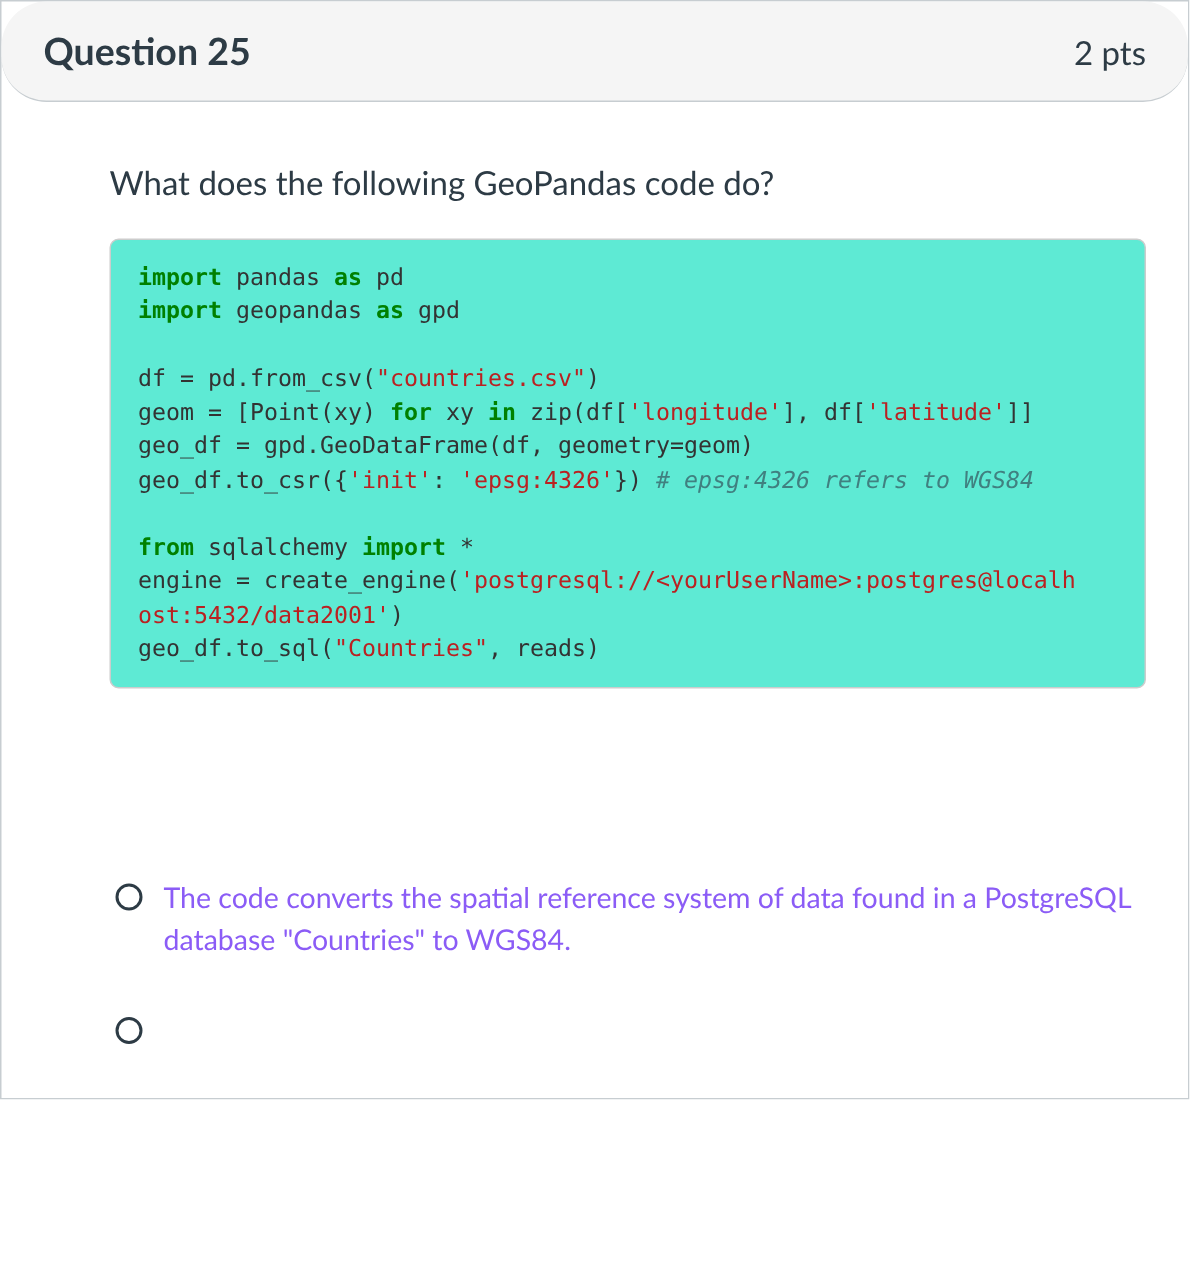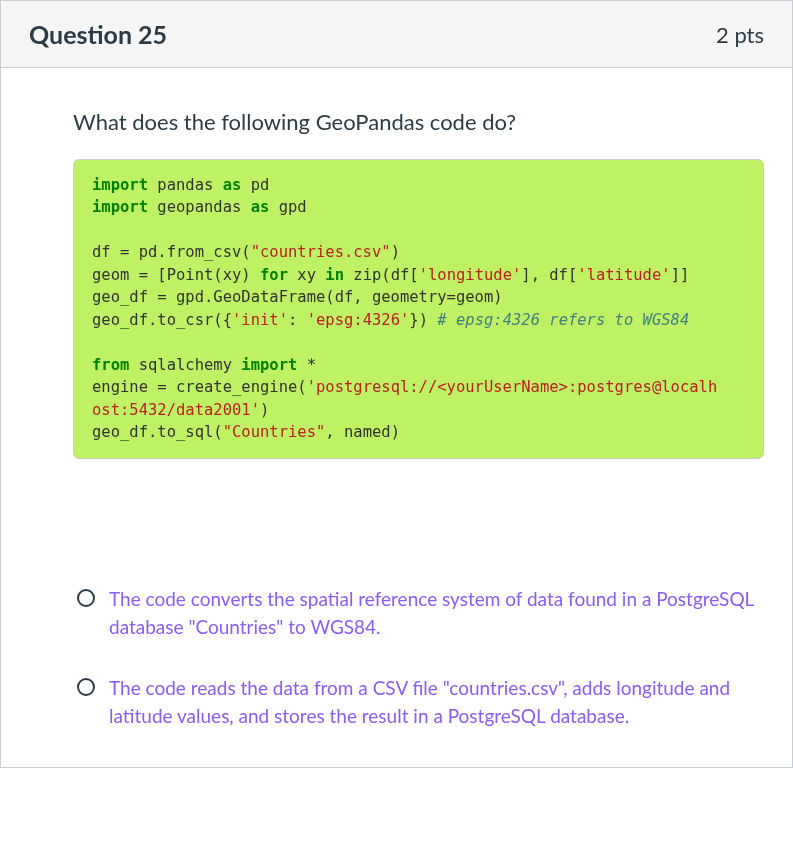--- a/index.html
+++ b/index.html
@@ -13,20 +13,21 @@
     border: 1px solid #c7cdd1;
     background: #fff;
   }
   .question-header {
     display: flex;
     justify-content: space-between;
     align-items: center;
     padding: 18px 28px 18px 28px;
     border-bottom: 1px solid #c7cdd1;
     background: #f5f5f5;
+    border-radius: 30px;
   }
   .question-title {
     font-size: 25px;
     font-weight: 700;
     color: #2d3b45;
   }
   .question-points {
     font-size: 22px;
     font-weight: 400;
     color: #2d3b45;
@@ -37,21 +38,21 @@
   }
   .question-text {
     font-size: 22px;
     font-weight: 400;
     color: #2d3b45;
     margin-bottom: 24px;
   }
   .code-block {
     border: 1px solid #cccccc;
     border-radius: 6px;
-    background: #bef264;
+    background: #5eead4;
     padding: 14px 18px;
     font-family: "Menlo", "Monaco", "Consolas", monospace;
     font-size: 15.5px;
     line-height: 1.45;
     color: #333333;
     white-space: pre-wrap;
     word-wrap: break-word;
     margin-bottom: 110px;
   }
   .code-block .kw { color: #008000; font-weight: 700; }
@@ -96,26 +97,25 @@
 <span class="kw">import</span><span> geopandas </span><span class="kw">as</span><span> gpd</span>
 
 <span>df = pd.from_csv(</span><span class="str">"countries.csv"</span><span>)</span>
 <span>geom = [Point(xy) </span><span class="kw">for</span><span> xy </span><span class="kw">in</span><span> zip(df[</span><span class="str">'longitude'</span><span>], df[</span><span class="str">'latitude'</span><span>]]</span>
 <span>geo_df = gpd.GeoDataFrame(df, geometry=geom)</span>
 <span>geo_df.to_csr({</span><span class="str">'init'</span><span>: </span><span class="str">'epsg:4326'</span><span>}) </span><span class="cmt"># epsg:4326 refers to WGS84</span>
 
 <span class="kw">from</span><span> sqlalchemy </span><span class="kw">import</span><span> *</span>
 <span>engine = create_engine(</span><span class="str">'postgresql://&lt;yourUserName&gt;:postgres@localh
 ost:5432/data2001'</span><span>)</span>
-<span>geo_df.to_sql(</span><span class="str">"Countries"</span><span>, named)</span></div>
+<span>geo_df.to_sql(</span><span class="str">"Countries"</span><span>, reads)</span></div>
 
     <div class="options">
       <div class="option">
         <div class="radio"></div>
         <div class="option-text">The code converts the spatial reference system of data found in a PostgreSQL database "Countries" to WGS84.</div>
       </div>
       <div class="option">
         <div class="radio"></div>
-        <div class="option-text">The code reads the data from a CSV file "countries.csv", adds longitude and latitude values, and stores the result in a PostgreSQL database.</div>
       </div>
     </div>
   </div>
 </div>
 
 </body></html>

